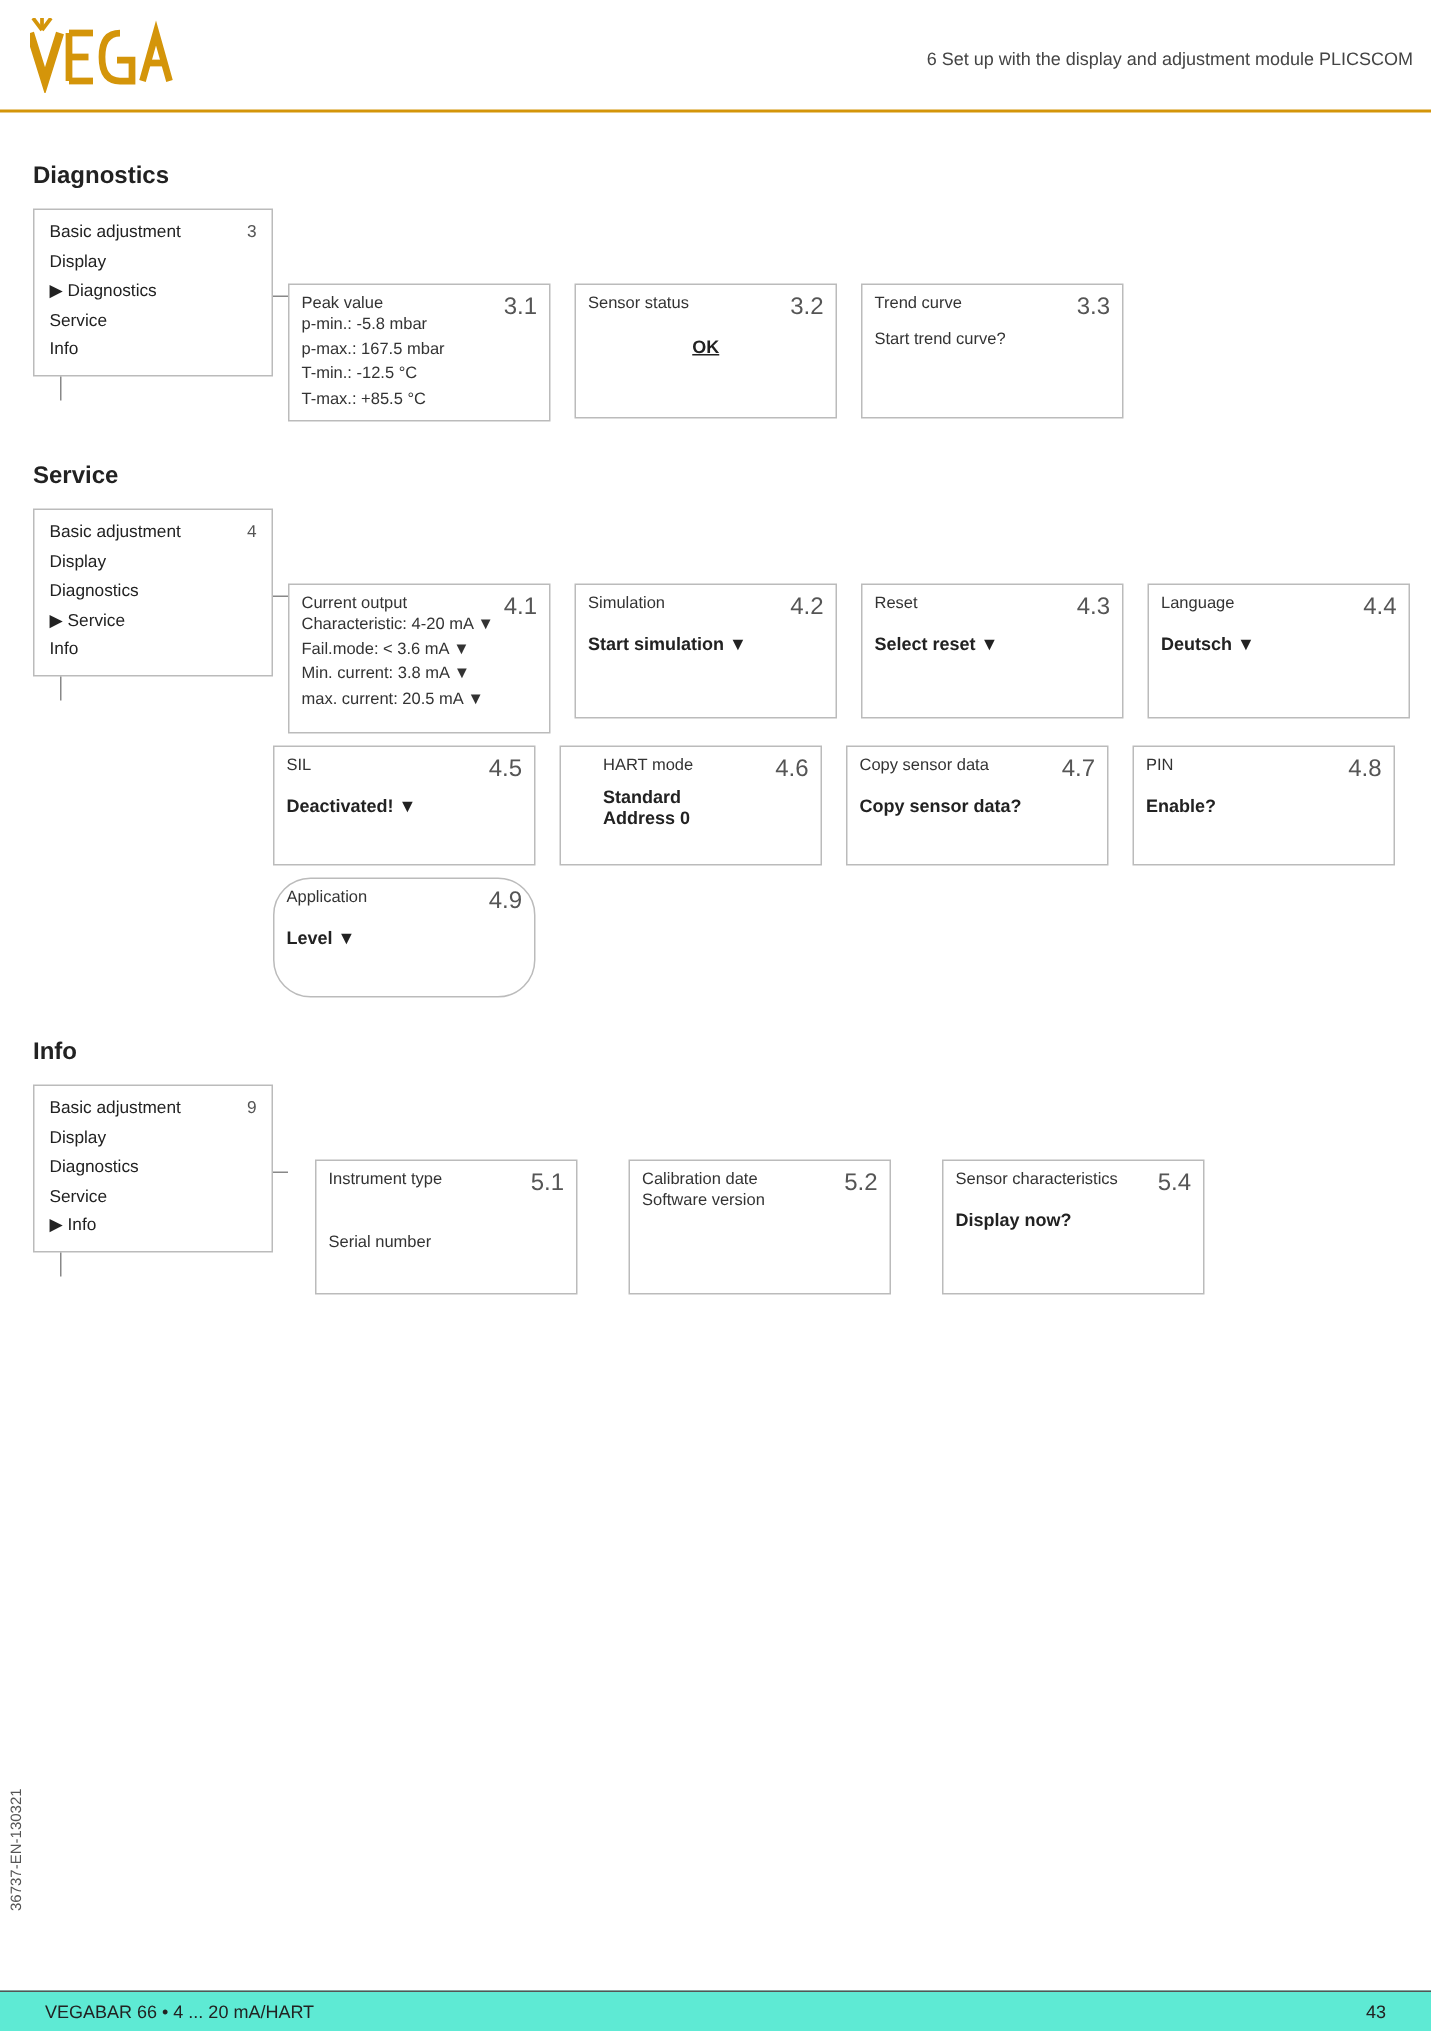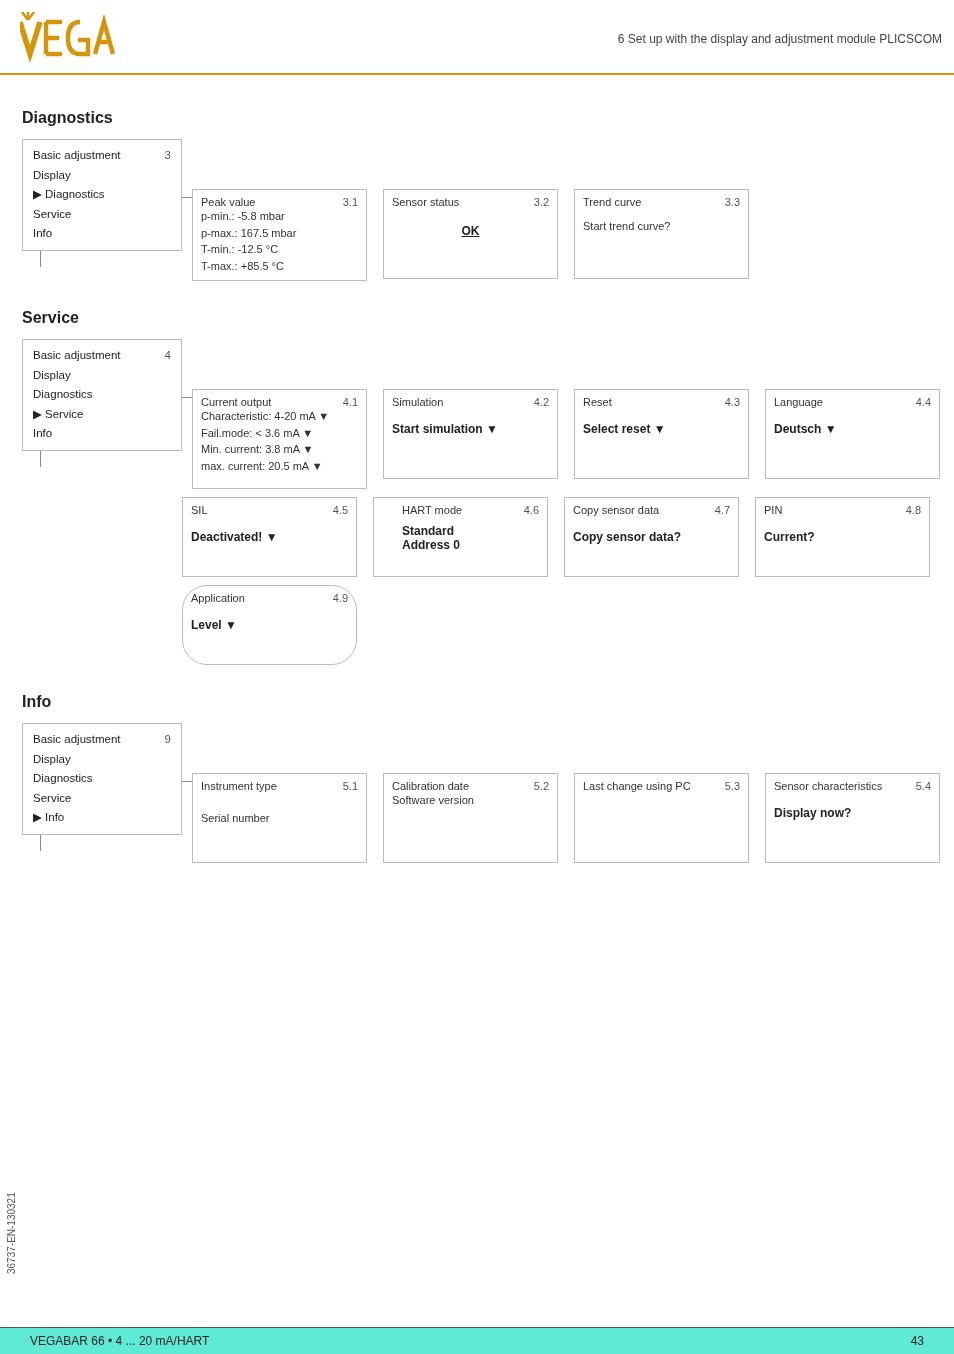--- a/index.html
+++ b/index.html
@@ -53,21 +53,21 @@
       flex: 0 0 auto;
       margin-right: 8px;
     }
     .data-box .box-title {
       font-size: 11px;
       color: #333;
       margin-bottom: 4px;
     }
     .data-box .box-num {
       float: right;
-      font-size: 11px;
+      font-size: 16px;
       color: #555;
     }
     .data-box .box-main {
       font-weight: bold;
       font-size: 12px;
       margin-top: 10px;
       margin-bottom: 2px;
     }
     .data-box .box-sub {
       font-size: 11px;
@@ -240,21 +240,21 @@
               <div><span class="box-title">HART mode</span><span class="box-num">4.6</span></div>
               <div class="box-main" style="margin-top:8px; white-space:pre-line;">Standard
 Address 0</div>
             </div>
             <div class="data-box" style="margin-left:8px; min-height:80px;">
               <div><span class="box-title">Copy sensor data</span><span class="box-num">4.7</span></div>
               <div class="box-main" style="margin-top:14px;">Copy sensor data?</div>
             </div>
             <div class="data-box" style="margin-left:8px; min-height:80px;">
               <div><span class="box-title">PIN</span><span class="box-num">4.8</span></div>
-              <div class="box-main" style="margin-top:14px;">Current?</div>
+              <div class="box-main" style="margin-top:14px;">Enable?</div>
             </div>
           </div>
 
           <div style="display:flex; align-items:flex-start; margin-top:8px;">
             <div class="data-box" style="min-height:80px;border-radius:25px;">
               <div><span class="box-title">Application</span><span class="box-num">4.9</span></div>
               <div class="box-main" style="margin-top:14px;">Level ▼</div>
             </div>
           </div>
         </div>
@@ -270,36 +270,33 @@
             <span class="menu-num">9</span>
             <span class="menu-item">Basic adjustment</span>
             <span class="menu-item">Display</span>
             <span class="menu-item">Diagnostics</span>
             <span class="menu-item">Service</span>
             <span class="menu-item arrow">Info</span>
           </div>
           <div class="vertical-pipe"></div>
         </div>
 
-        <div style="display:flex; align-items:flex-start;">
+        <div style="display:flex; align-items:flex-start;gap:18px;">
           <div style="display:flex; align-items:center; margin-top:58px;">
             <div style="width:10px;height:1px;background:#888;"></div>
           </div>
           <div class="data-box" style="margin-top:50px; min-height:90px;">
             <div><span class="box-title">Instrument type</span><span class="box-num">5.1</span></div>
-            <div class="box-sub" style="margin-top:18px;">
+            <div class="box-sub" style="margin-top:28px;">
               <div>Serial number</div>
             </div>
           </div>
           <div class="data-box" style="margin-top:50px; margin-left:8px; min-height:90px;">
             <div><span class="box-title">Calibration date</span><span class="box-num">5.2</span></div>
             <div class="box-sub" style="">Software version</div>
-          </div>
-          <div class="data-box" style="margin-top:50px; margin-left:8px; min-height:90px;">
-            <div><span class="box-title">Last change using PC</span><span class="box-num">5.3</span></div>
           </div>
           <div class="data-box" style="margin-top:50px; margin-left:8px; min-height:90px;">
             <div><span class="box-title">Sensor characteristics</span><span class="box-num">5.4</span></div>
             <div class="box-main" style="margin-top:14px;">Display now?</div>
           </div>
         </div>
       </div>
     </div>
 
   </div>

